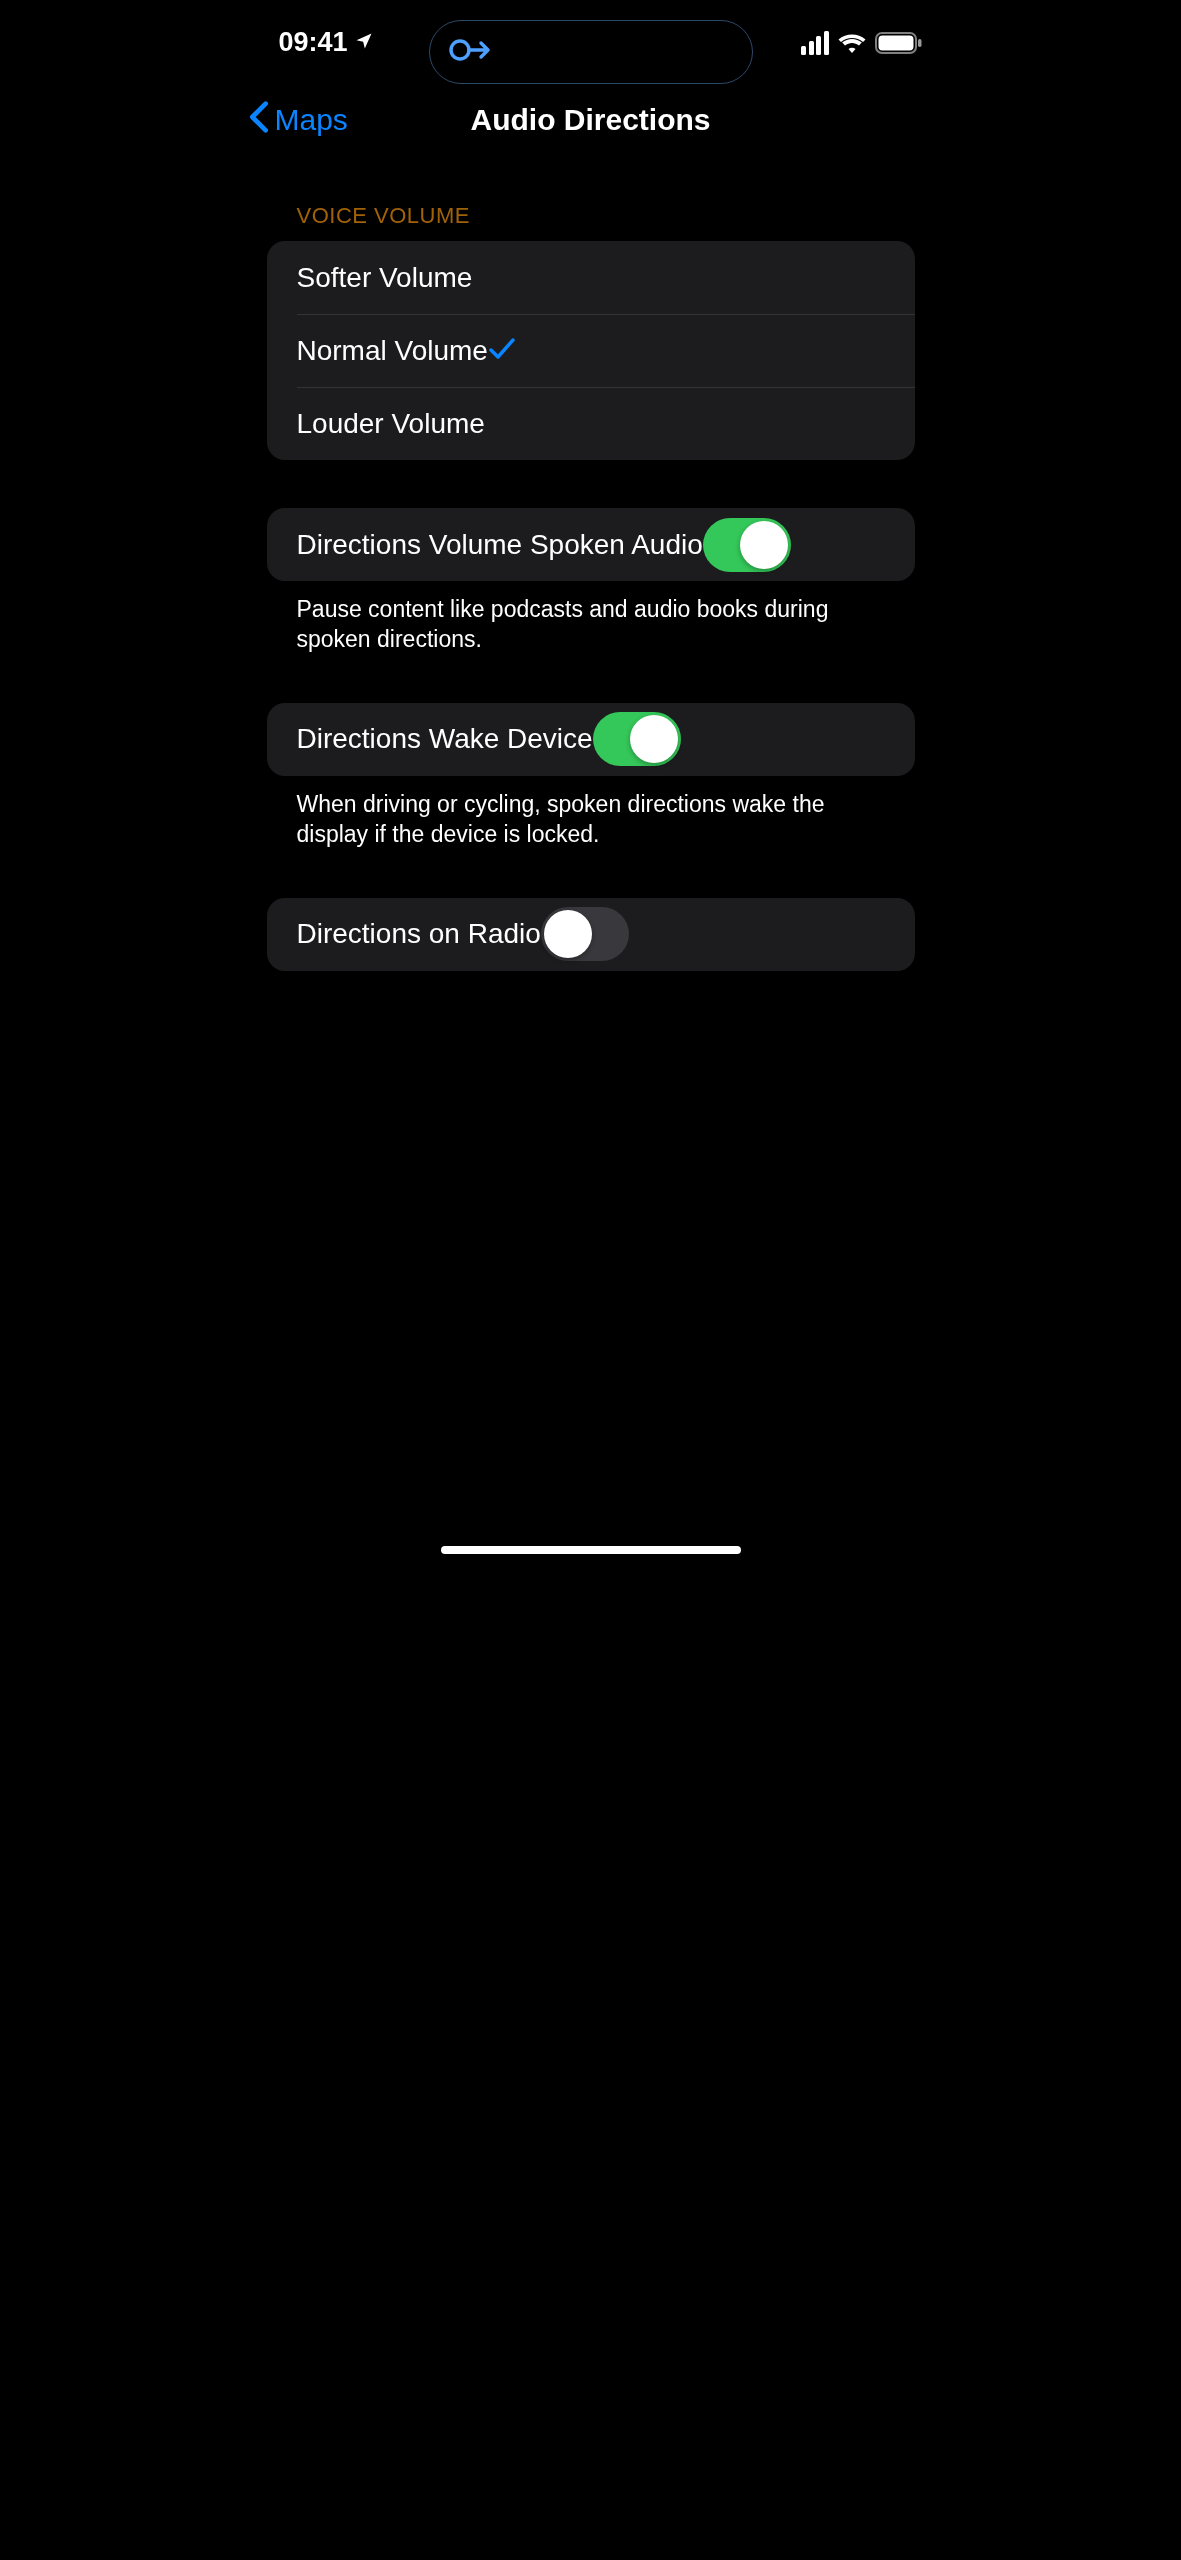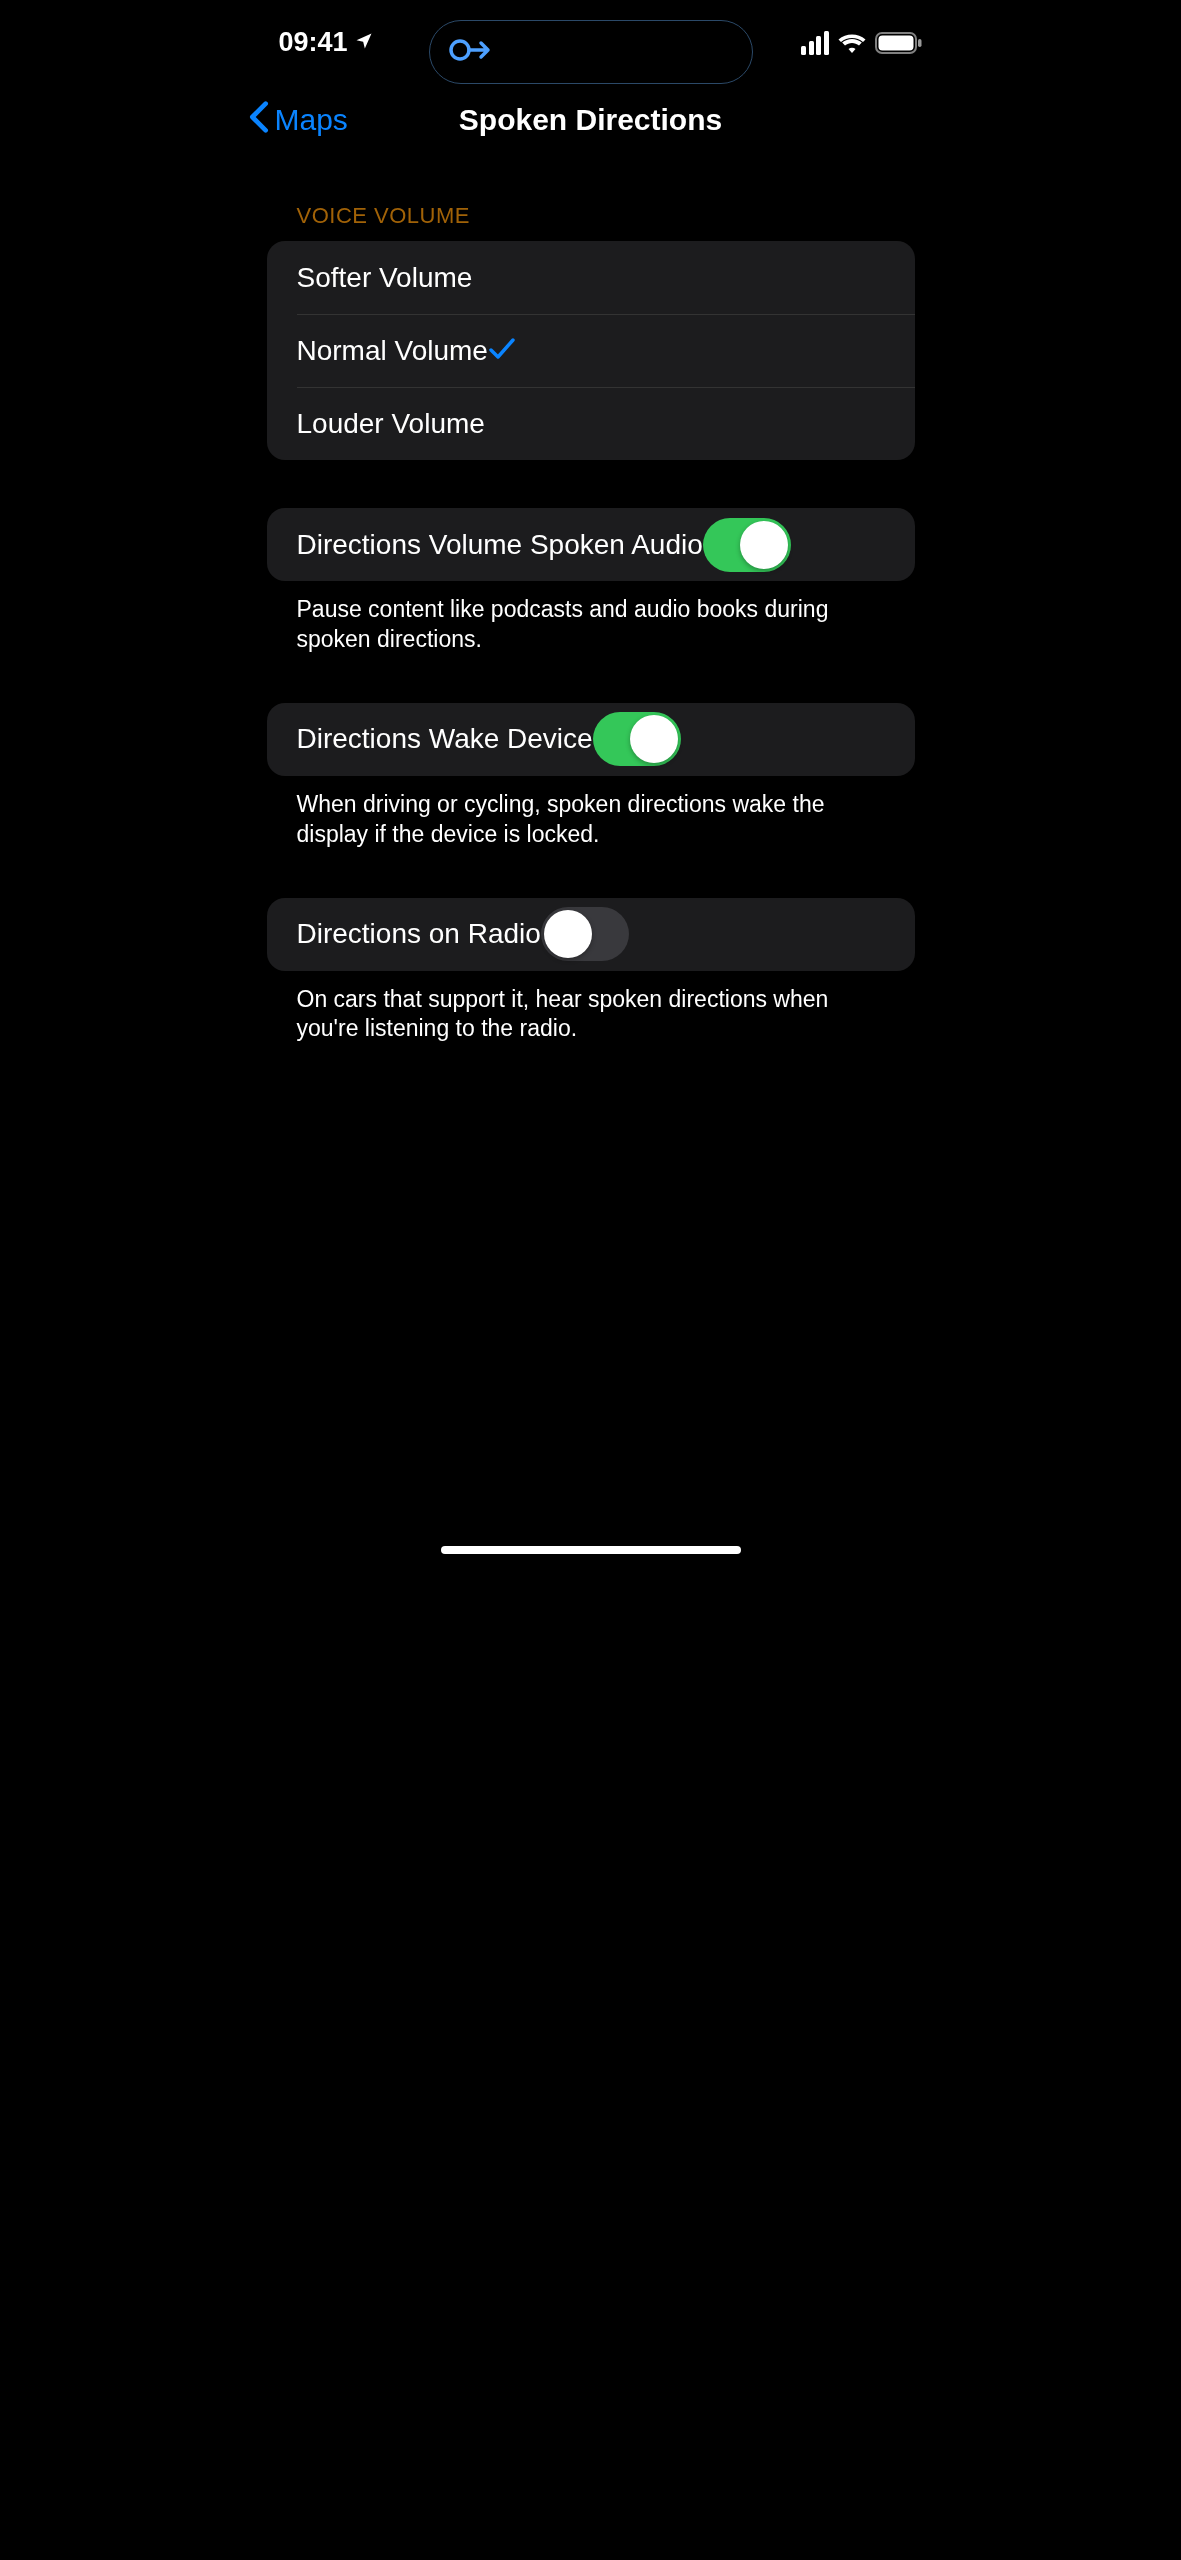--- a/index.html
+++ b/index.html
@@ -248,21 +248,21 @@
 
   <div class="nav-bar">
     <div class="back-button">
       <span>
         <svg width="20" height="32" viewBox="0 0 14 24" fill="none" stroke="#0a84ff" stroke-width="3.5" stroke-linecap="round" stroke-linejoin="round">
           <polyline points="12,2 2,12 12,22"></polyline>
         </svg>
       </span>
       <span>Maps</span>
     </div>
-    <div class="nav-title">Spoken Directions</div>
+    <div class="nav-title">Audio Directions</div>
   </div>
 
   <div class="content">
 
     <div class="section-header">Voice Volume</div>
     <div class="group">
       <div class="row">
         <span class="row-label">Softer Volume</span>
       </div>
       <div class="row">
@@ -305,18 +305,17 @@
     <div class="spacer"></div>
 
     <div class="group">
       <div class="row">
         <span class="row-label">Directions on Radio</span>
         <div class="toggle off">
           <div class="toggle-knob"></div>
         </div>
       </div>
     </div>
-    <div class="footer-text">On cars that support it, hear spoken directions when you're listening to the radio.</div>
 
   </div>
 
   <div class="home-indicator"></div>
 </div>
 
 </body></html>

